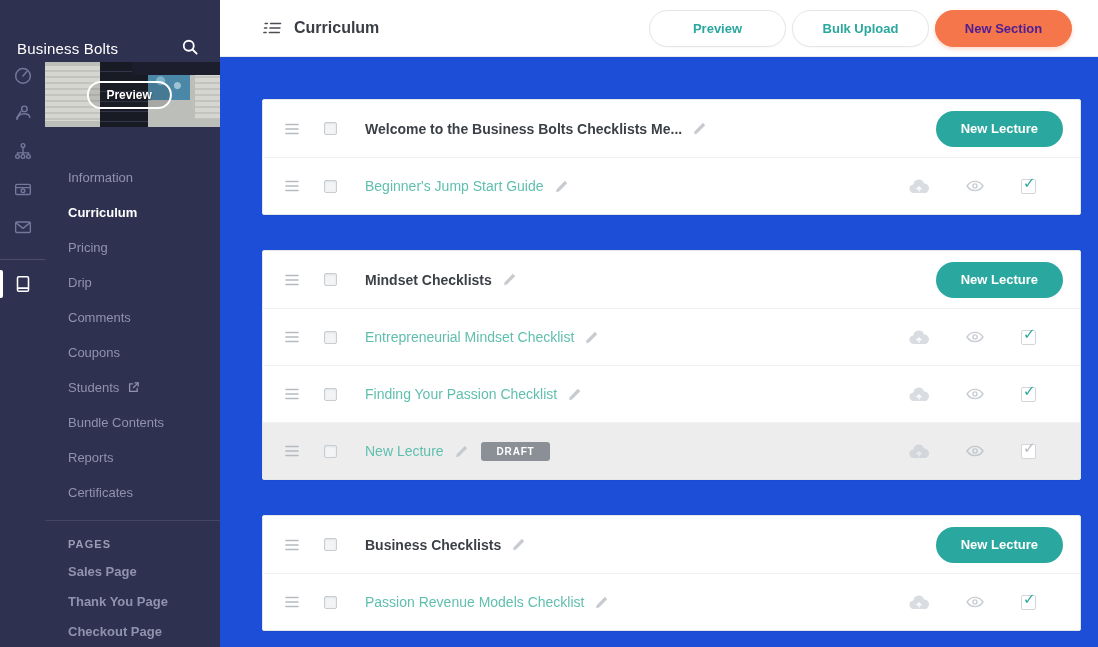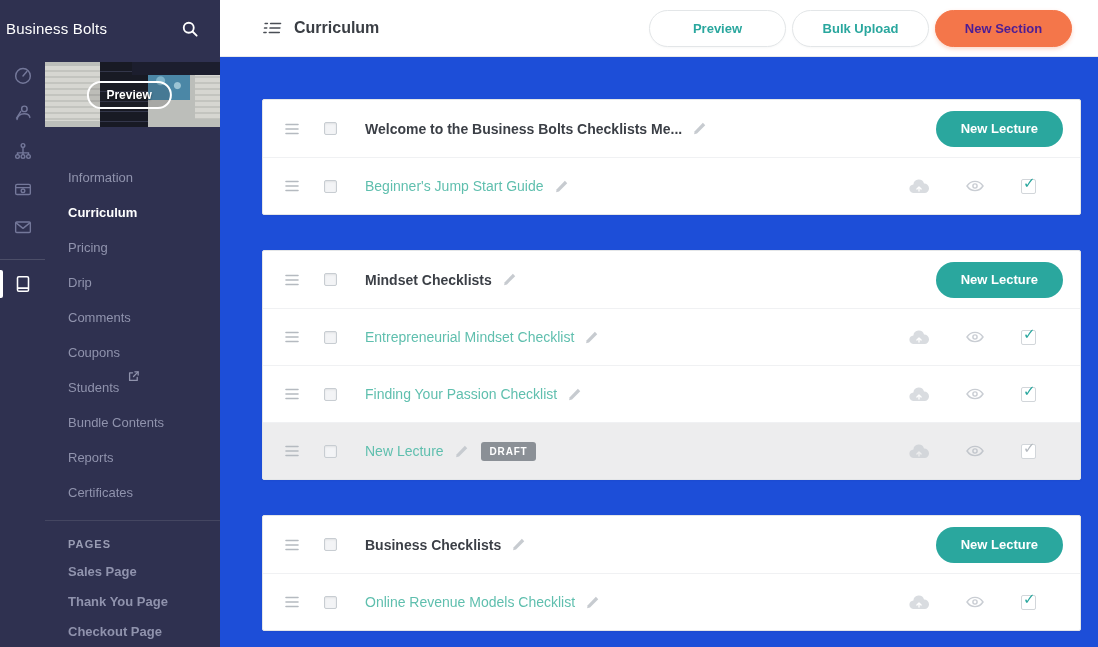--- a/index.html
+++ b/index.html
@@ -2,21 +2,21 @@
 <html><head>
 <meta charset="utf-8">
 <style>
   * { margin:0; padding:0; box-sizing:border-box; }
   html,body { width:1098px; height:647px; overflow:hidden;
     font-family:"Liberation Sans","DejaVu Sans",sans-serif; background:#f4f5f6; }
   .app { display:flex; width:1098px; height:647px; }
 
   
   .sidebar { width:220px; height:647px; background:#2f3150; color:#9093ad; flex-shrink:0; display:flex; flex-direction:column; }
-  .sb-header { height:57px; display:flex; align-items:center; justify-content:space-between; padding:0 20px 0 6px; flex-shrink:0; }
+  .sb-header { height:57px; display:flex; align-items:flex-end; justify-content:space-between; padding:0 20px 0 17px; flex-shrink:0; }
   .brand { color:#ffffff; font-size:15px; font-weight:500; letter-spacing:.2px; cursor:pointer; }
   .sb-body { display:flex; flex:1; min-height:0; }
   .strip { width:45px; flex-shrink:0; display:flex; flex-direction:column; align-items:center; padding-top:6px; }
   .strip-item { position:relative; width:45px; height:24px; margin-bottom:14px; display:flex; align-items:center; justify-content:center; color:#74789a; cursor:pointer; }
   .strip-item svg { stroke:#74789a; }
   .strip-item.active svg { stroke:#ffffff; }
   .strip-item.active::before { content:''; position:absolute; left:0; top:50%; transform:translateY(-50%); width:3px; height:28px; background:#ffffff; border-radius:0 2px 2px 0; }
   .strip-divider { width:45px; height:1px; background:rgba(255,255,255,.14); margin:6px 0 12px; }
   .sb-content { flex:1; min-width:0; }
 
@@ -28,21 +28,21 @@
   .t-map   { position:absolute; left:103px; top:6px; width:42px; height:32px; background:#4b87a6;
              background-image:radial-gradient(circle at 30% 40%, #7fb3c9 0 4px, transparent 5px), radial-gradient(circle at 70% 55%, #9cc4d4 0 3px, transparent 4px); }
   .t-right { position:absolute; left:150px; right:0; top:4px; bottom:8px; background:#d6d6d1;
              background-image:repeating-linear-gradient(#d6d6d1 0 4px, #c3c4bf 4px 6px); }
   .t-topdark { position:absolute; right:0; top:0; height:13px; width:88px; background:#1c1e2e; }
   .preview-pill { position:absolute; left:50%; top:50%; transform:translate(-54%,-50%);
     border:2px solid #ffffff; border-radius:999px; padding:5px 18px; color:#ffffff;
     font-size:12px; font-weight:700; background:rgba(50,50,50,.15); text-shadow:0 1px 2px rgba(0,0,0,.45); cursor:pointer; white-space:nowrap; }
 
   .nav { margin-top:33px; padding-left:23px; }
-  .nav-item { height:35px; line-height:35px; font-size:13px; font-weight:500; color:#9093ad; cursor:pointer; white-space:nowrap; display:flex; align-items:flex-start; gap:8px; }
+  .nav-item { height:35px; line-height:35px; font-size:13px; font-weight:500; color:#9093ad; cursor:pointer; white-space:nowrap; display:flex; align-items:center; gap:8px; }
   .nav-item.active { color:#ffffff; font-weight:700; }
   .nav-divider { height:1px; background:rgba(255,255,255,.10); margin:10px 23px 10px -23px; width:175px; }
   .pages-header { font-size:11px; font-weight:700; letter-spacing:1.1px; color:#9a9db4; height:26px; line-height:26px; }
   .page-item { height:30px; line-height:30px; font-size:13px; font-weight:700; color:#9093ad; cursor:pointer; white-space:nowrap; }
 
   
   .main { flex:1; display:flex; flex-direction:column; min-width:0; }
   .main-header { height:57px; background:#ffffff; border-bottom:1px solid #e9eaeb; display:flex; align-items:center; padding:0 26px 0 42px; flex-shrink:0; }
   .page-title { font-size:16px; font-weight:700; color:#3a3e44; margin-left:12px; }
   .header-spacer { flex:1; }
@@ -65,21 +65,21 @@
   .pencil { margin-left:10px; display:flex; cursor:pointer; }
   .row-spacer { flex:1; }
   .new-lecture-btn { height:36px; border-radius:18px; border:none; background:#2aa79e; color:#ffffff;
     font-size:13px; font-weight:700; padding:0 25px; cursor:pointer; font-family:inherit; }
   .actions { display:flex; align-items:center; gap:36px; padding-right:27px; }
   .action { width:20px; display:flex; justify-content:center; cursor:pointer; }
   .pub-check { position:relative; width:15px; height:15px; border:1px solid #d2d6da; border-radius:2px; background:#ffffff; }
   .pub-check .tick { position:absolute; left:1px; top:-6px; font-size:15px; font-weight:700; color:#2aa79e; }
   .pub-check.muted .tick { color:#b4b9bf; }
   .draft-badge { margin-left:12px; background:#8b9096; color:#ffffff; font-size:10px; font-weight:700;
-    letter-spacing:.8px; padding:4px 9px; border-radius:3px; }
+    letter-spacing:.8px; padding:4px 16px; border-radius:3px; }
 </style>
 </head>
 <body>
 
 <div class="app">
 
   <aside class="sidebar">
     <div class="sb-header">
       <span class="brand">Business Bolts</span>
       <span style="display:flex;cursor:pointer;">
@@ -399,21 +399,21 @@
           <span class="row-spacer"></span>
           <button class="new-lecture-btn">New Lecture</button>
         </div>
         <div class="row">
           <span class="handle">
             <svg width="16" height="12" viewBox="0 0 16 12" stroke="#b5bac0" stroke-width="1.6" stroke-linecap="round">
                 <path d="M2 1.5h12M2 6h12M2 10.5h12"></path>
               </svg>
           </span>
           <span class="row-check"></span>
-          <span class="lecture-title">Online Revenue Models Checklist</span>
+          <span class="lecture-title">Passion Revenue Models Checklist</span>
           <span class="pencil">
             <svg width="15" height="15" viewBox="0 0 16 16">
                 <path d="M11.6 1.9l2.5 2.5L5.3 13.2l-3.1.8.7-3.2L11.6 1.9z" fill="#c7cbd0"></path>
               </svg>
           </span>
           <span class="row-spacer"></span>
           <span class="actions">
             <span class="action">
               <svg width="20" height="15" viewBox="0 0 20 15">
                   <path d="M5 14a4.3 4.3 0 01-.6-8.6A5.4 5.4 0 0115 4.6 3.9 3.9 0 0115.6 14H5z" fill="#d9dce0"></path>

